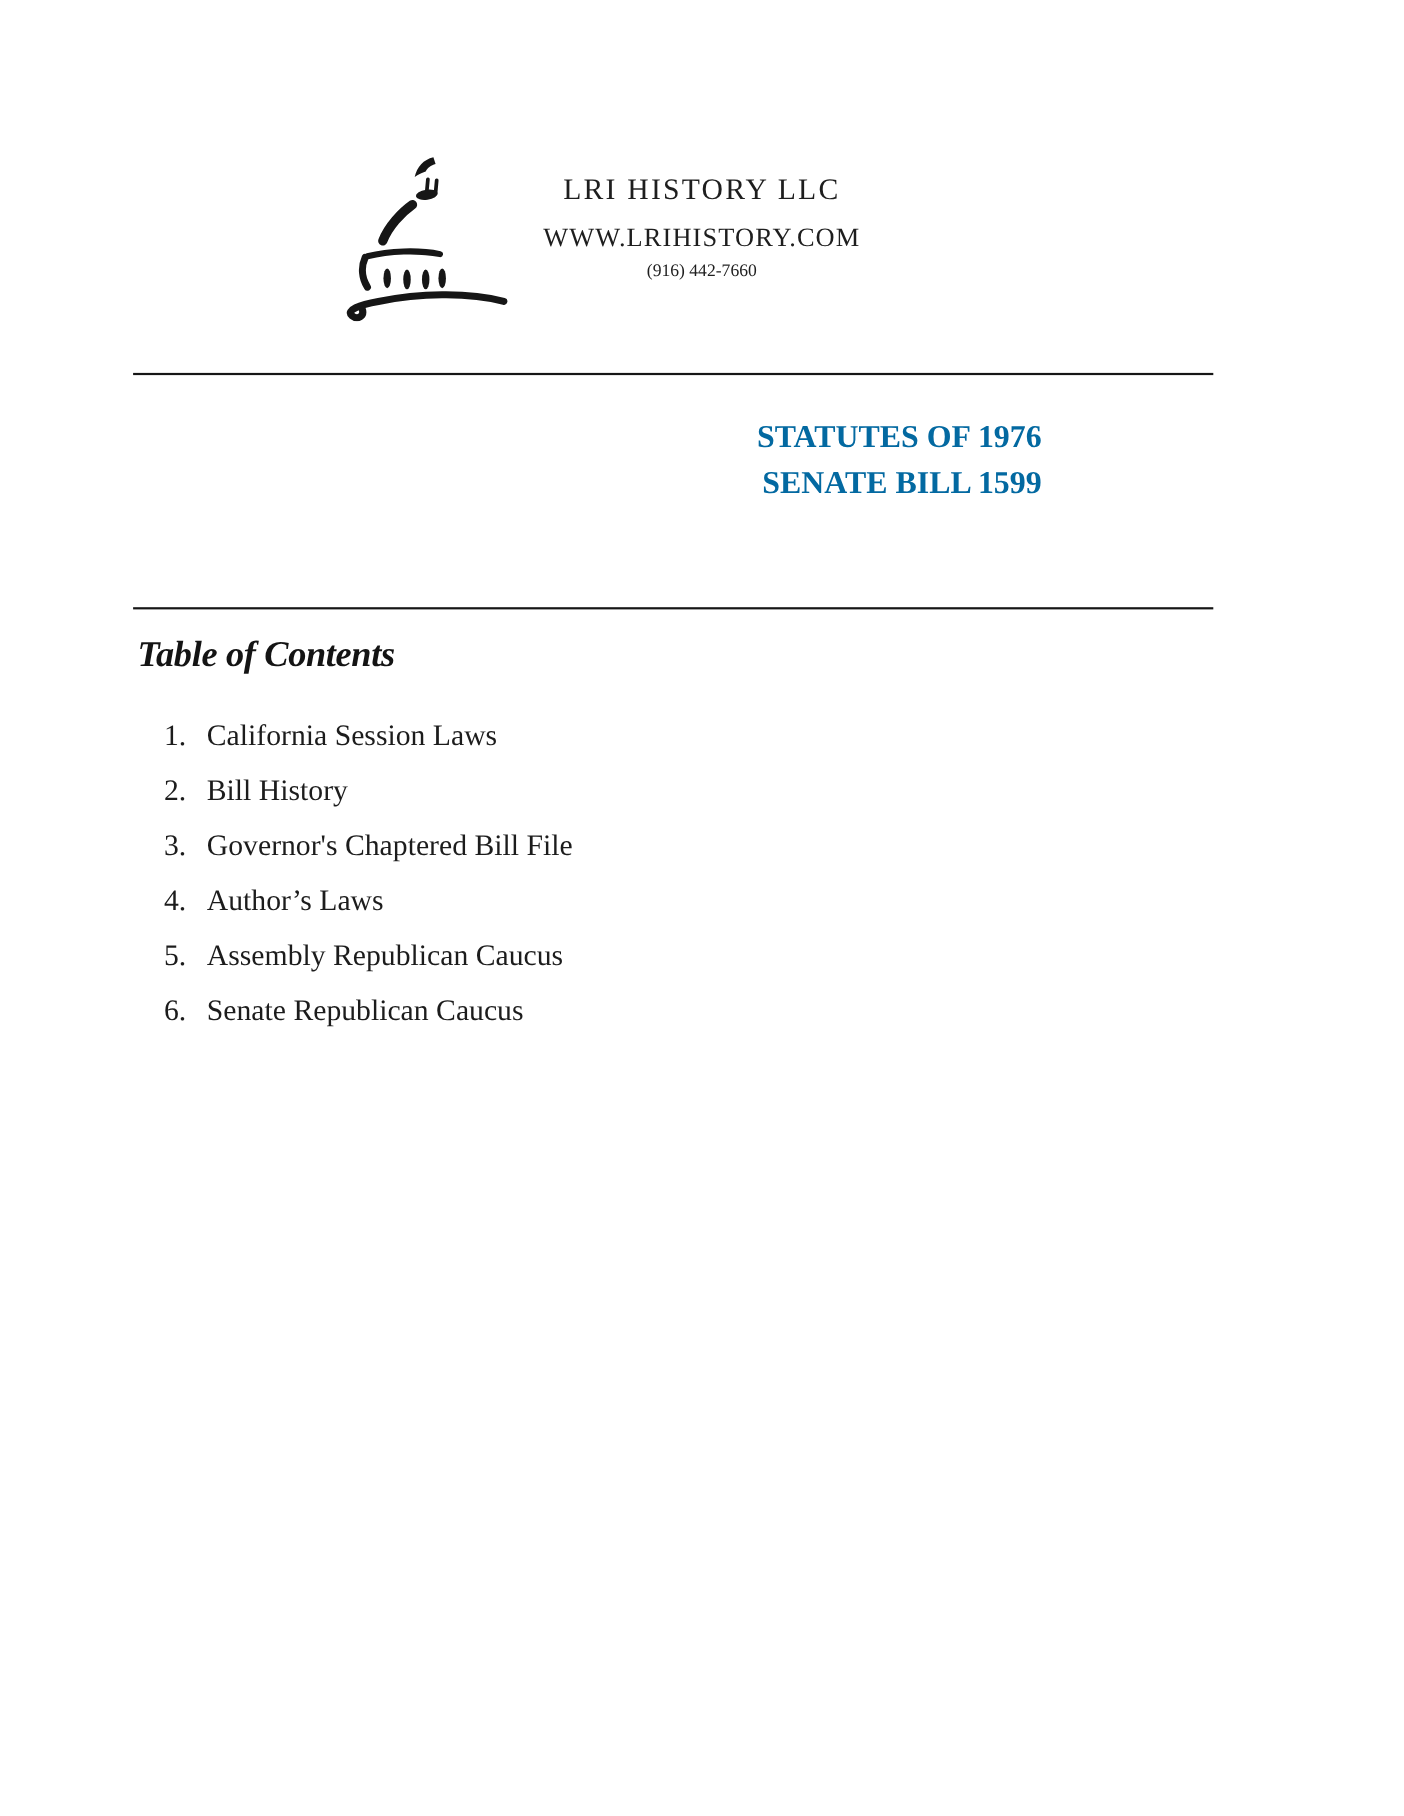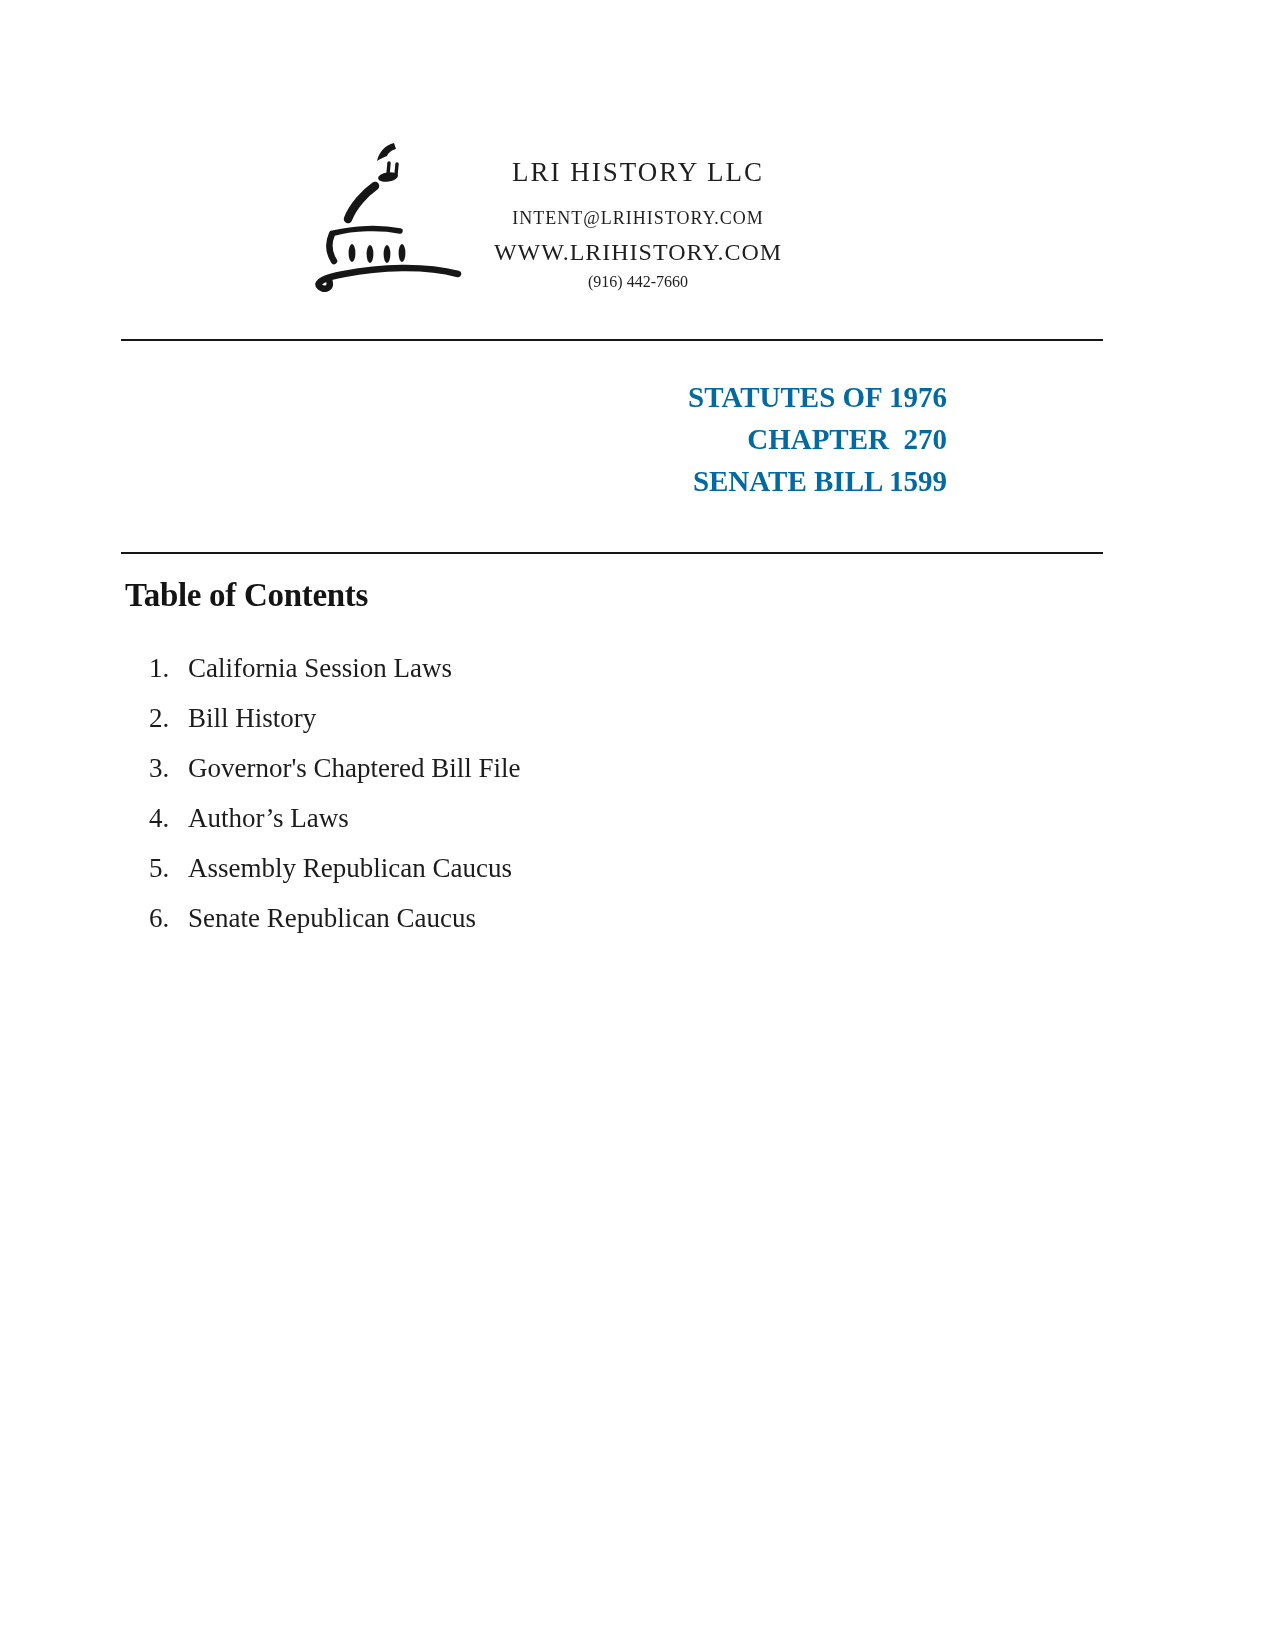--- a/index.html
+++ b/index.html
@@ -86,20 +86,21 @@
 
   
   .toc-title {
     position: absolute;
     left: 125px;
     top: 577px;
     font-size: 33px;
     font-weight: bold;
     color: #141414;
     letter-spacing: -0.3px;
+    font-style: italic;
   }
   .toc-list {
     position: absolute;
     left: 149px;
     top: 654px;
     width: 700px;
     list-style: none;
   }
   .toc-row {
     display: flex;
@@ -137,30 +138,28 @@
     <ellipse cx="56" cy="123" rx="3.4" ry="9" fill="#161616" stroke="none"></ellipse>
     <ellipse cx="74" cy="124" rx="3.4" ry="9" fill="#161616" stroke="none"></ellipse>
     <ellipse cx="91" cy="124" rx="3.4" ry="9" fill="#161616" stroke="none"></ellipse>
     <ellipse cx="106" cy="123" rx="3.4" ry="9" fill="#161616" stroke="none"></ellipse>
 
     <path d="M162,144 C128,135 84,137 48,144 C31,147 18,152 24,157 C29,161 36,158 33,150" stroke-width="6.5"></path>
   </svg>
 
   <div class="contact">
     <div class="company-name">LRI HISTORY LLC</div>
-    <div class="contact-email">INTENT@LRIHISTORY.COM</div>
     <div class="contact-website">WWW.LRIHISTORY.COM</div>
     <div class="contact-phone">(916) 442-7660</div>
   </div>
 
   <div class="rule rule-top"></div>
 
   <div class="reference">
     <div class="ref-line">STATUTES OF 1976</div>
-    <div class="ref-line">CHAPTER  270</div>
     <div class="ref-line">SENATE BILL 1599</div>
   </div>
 
   <div class="rule rule-bottom"></div>
 
   <h1 class="toc-title">Table of Contents</h1>
 
   <ol class="toc-list">
     <li class="toc-row">
       <span class="toc-num">1.</span>

